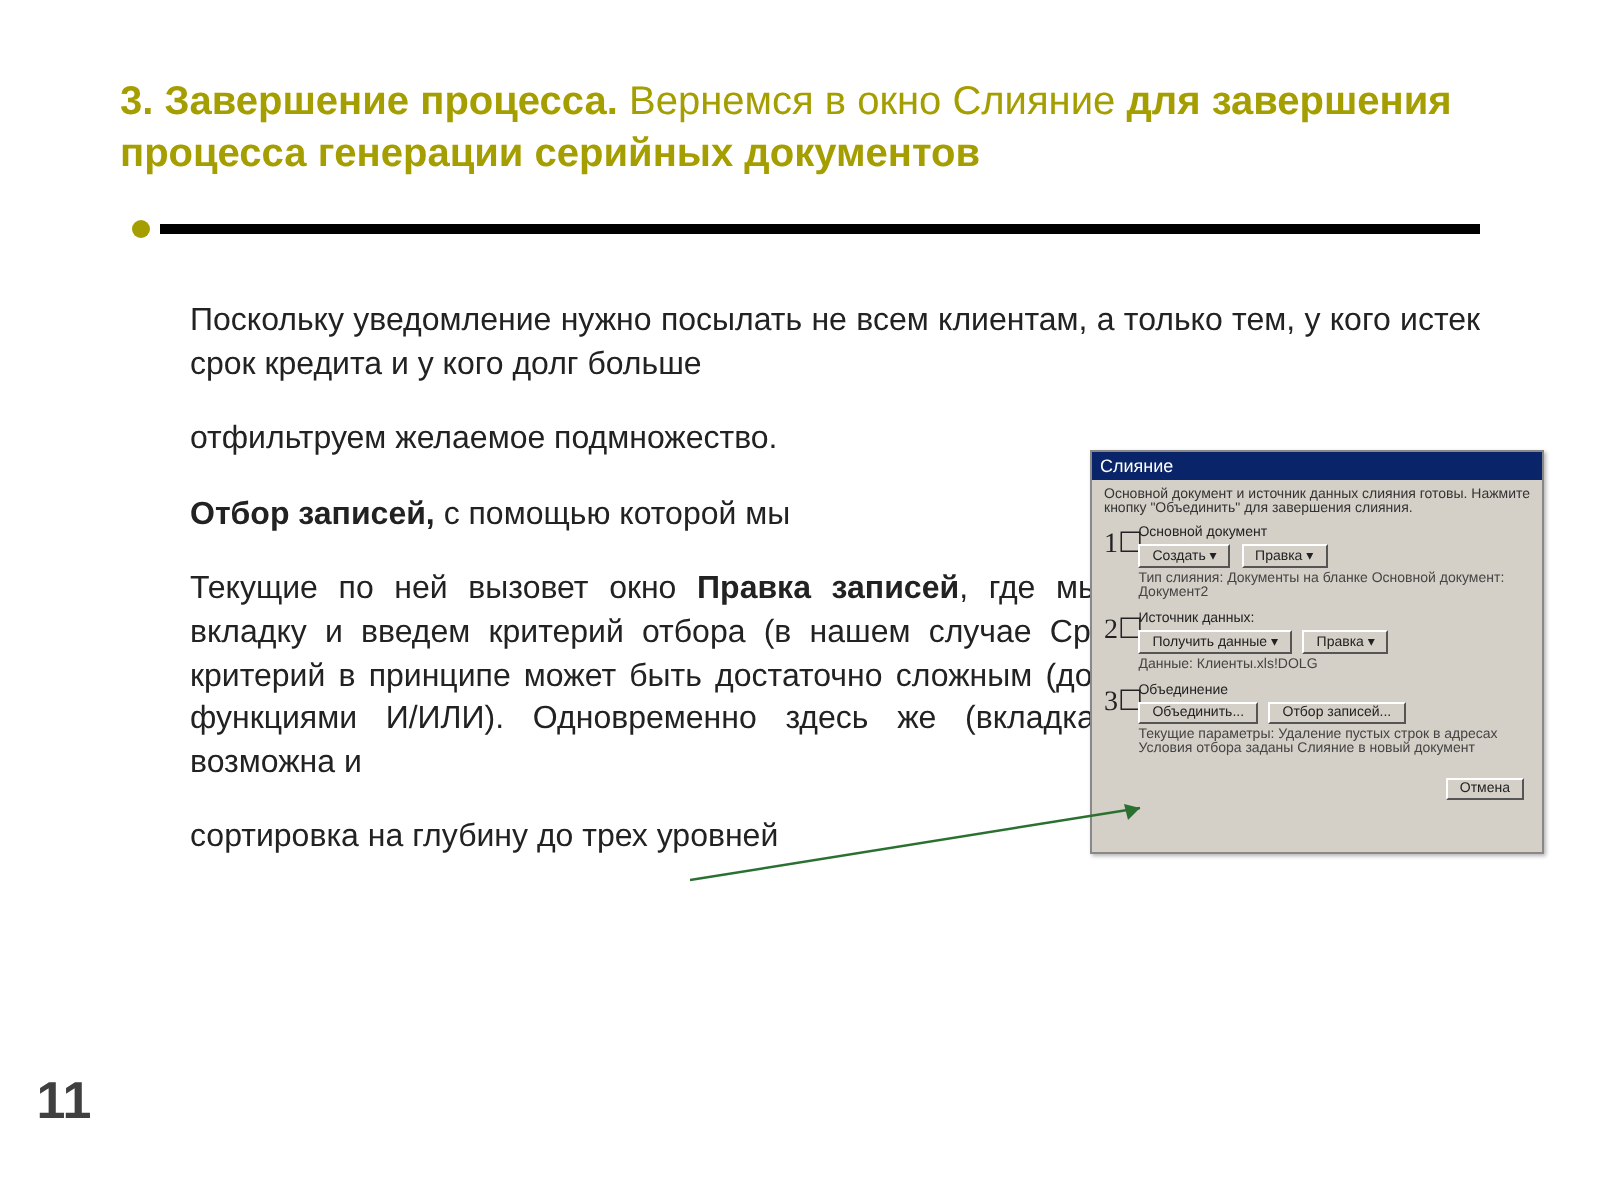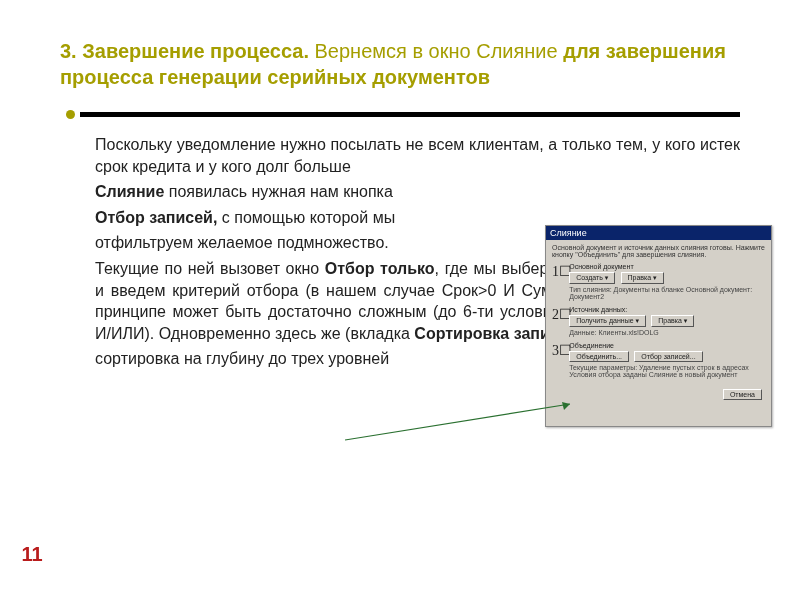--- a/index.html
+++ b/index.html
@@ -4,24 +4,24 @@
 <style>
 body{margin:0;padding:0;font-family:Arial,sans-serif;background:#fff;width:800px;height:600px;position:relative;overflow:hidden}
 .slide{position:absolute;inset:0;padding:0}
 .title-block{padding:38px 60px 8px 60px}
 .title{color:#a59e00;font-size:20px;font-weight:bold;line-height:1.3}
 .title .norm{font-weight:normal}
 .deco{position:relative;height:12px;margin:10px 60px 8px 60px}
 .deco .bar{position:absolute;left:20px;right:0;top:4px;height:5px;background:#000}
 .deco .dot{position:absolute;left:6px;top:2px;width:9px;height:9px;border-radius:50%;background:#a59e00}
 .body{padding:6px 60px 0 95px;font-size:16px;color:#222;line-height:1.35}
-.body p{margin:0 0 4px 0;text-align:justify}
+.body p{margin:16px 0 4px 0;text-align:justify}
 .body .narrow{width:430px}
 b{font-weight:bold}
-.page-num{position:absolute;left:10px;bottom:34px;width:44px;text-align:center;font-size:20px;font-weight:bold;color:#b91c1c}
+.page-num{position:absolute;left:10px;bottom:34px;width:44px;text-align:center;font-size:26px;font-weight:bold;color:#404040}
 
 .dlg{position:absolute;right:28px;top:225px;width:225px;height:200px;background:#d4d0c8;border:1px solid #888;font-size:8px;color:#222;box-shadow:1px 1px 2px rgba(0,0,0,.3)}
 .dlg .tb{background:#0a246a;color:#fff;padding:2px 4px;font-size:9px}
 .dlg .inner{padding:4px 6px}
 .dlg .hint{font-size:7px;color:#333;margin-bottom:3px}
 .dlg .sec{margin:2px 0;padding:2px 0}
 .dlg .num{display:inline-block;width:15px;font-family:'Times New Roman',serif;font-size:14px;vertical-align:top}
 .dlg .content{display:inline-block;width:190px;vertical-align:top}
 .dlg .lbl{font-size:7px;margin-bottom:2px}
 .dlg .btn{display:inline-block;background:#d4d0c8;border:1px solid #555;border-top-color:#fff;border-left-color:#fff;padding:1px 6px;font-size:7px;margin-right:3px;cursor:pointer}
@@ -40,24 +40,23 @@
     </div>
   </div>
 
   <div class="deco">
     <div class="dot"></div>
     <div class="bar"></div>
   </div>
 
   <div class="body">
     <p>Поскольку уведомление нужно посылать не всем клиентам, а только тем, у кого истек срок кредита и у кого долг больше</p>
-    <p class="narrow"><b>Слияние</b><span> появилась нужная нам кнопка</span></p>
+    <p class="narrow">отфильтруем желаемое подмножество.</p>
     <p class="narrow"><b>Отбор записей,</b><span> с помощью которой мы</span></p>
-    <p class="narrow">отфильтруем желаемое подмножество.</p>
-    <p><span>Текущие по ней вызовет окно </span><b>Отбор только</b><span>, где мы выберем одноименную вкладку и введем критерий отбора (в нашем случае Срок&gt;0 И Сумма&gt;10). Этот критерий в принципе может быть достаточно сложным (до 6-ти условий, связанных функциями И/ИЛИ). Одновременно здесь же (вкладка </span><b>Сортировка записей</b><span>) возможна и</span></p>
+    <p><span>Текущие по ней вызовет окно </span><b>Правка записей</b><span>, где мы выберем одноименную вкладку и введем критерий отбора (в нашем случае Срок&gt;0 И Сумма&gt;10). Этот критерий в принципе может быть достаточно сложным (до 6-ти условий, связанных функциями И/ИЛИ). Одновременно здесь же (вкладка </span><b>Сортировка записей</b><span>) возможна и</span></p>
     <p>сортировка на глубину до трех уровней</p>
   </div>
 
   <div class="page-num">11</div>
 
   <div class="dlg">
     <div class="tb">Слияние</div>
     <div class="inner">
       <div class="hint">Основной документ и источник данных слияния готовы. Нажмите кнопку "Объединить" для завершения слияния.</div>
       <div class="sec">

